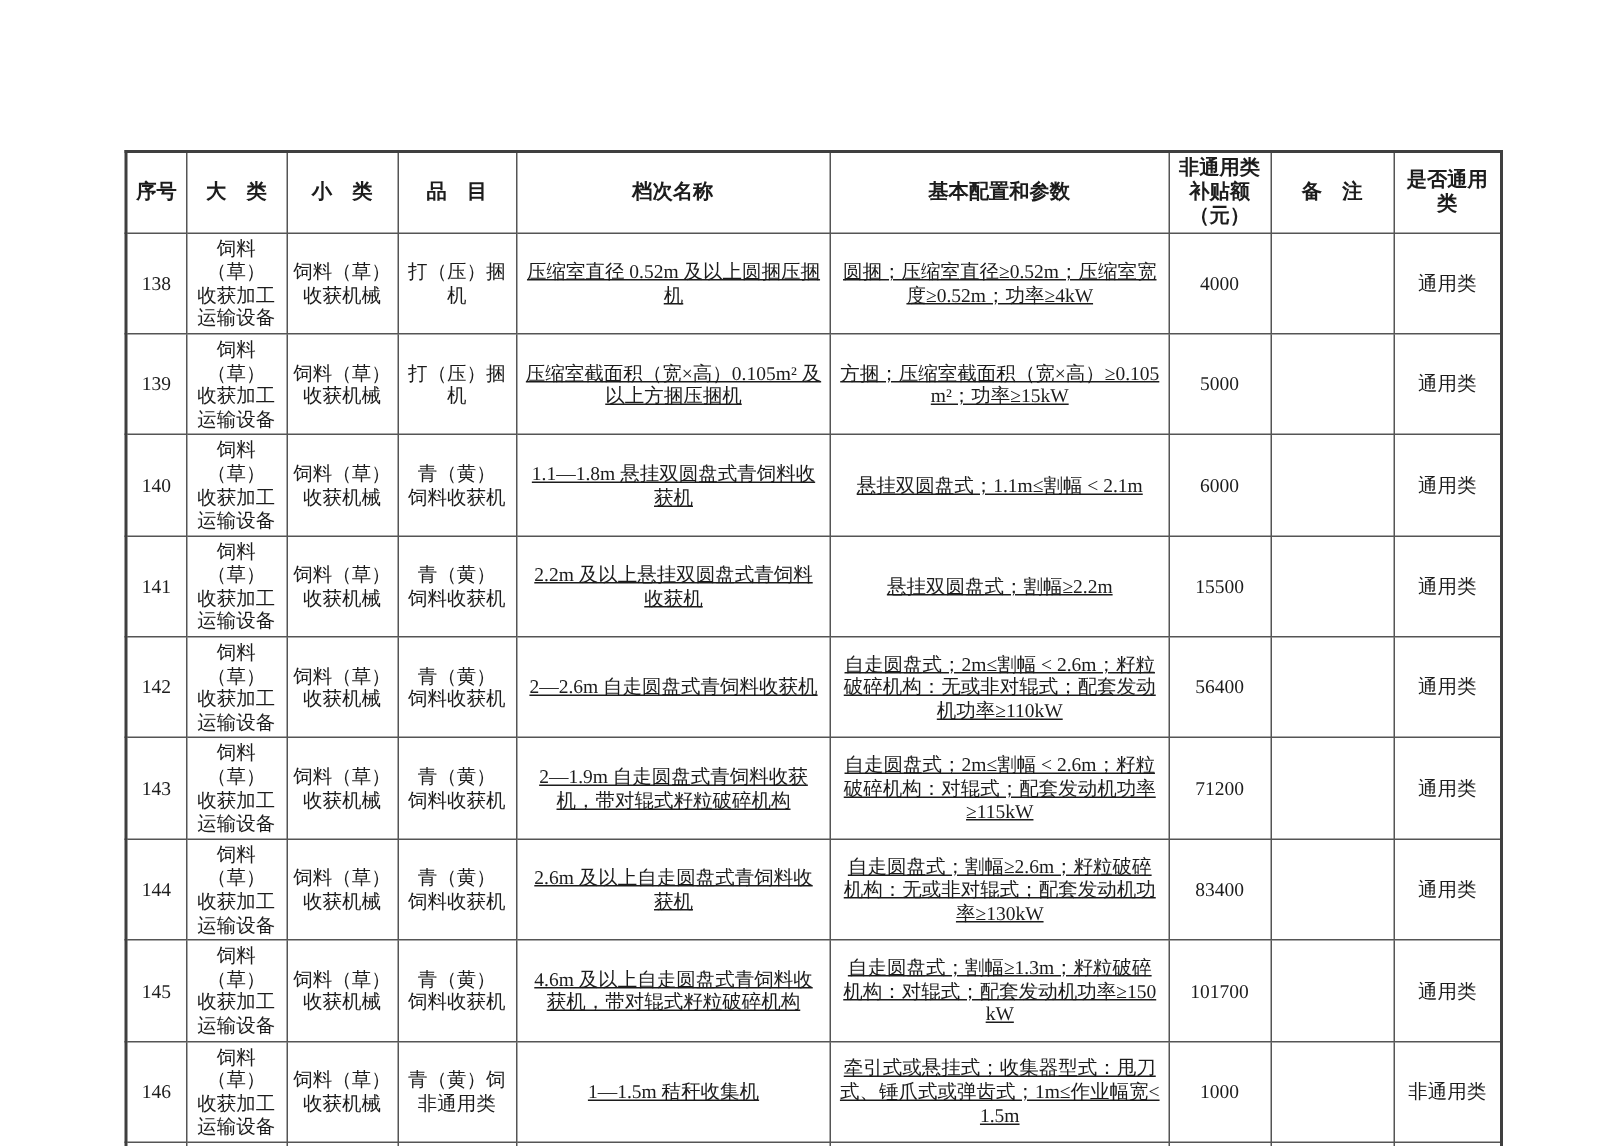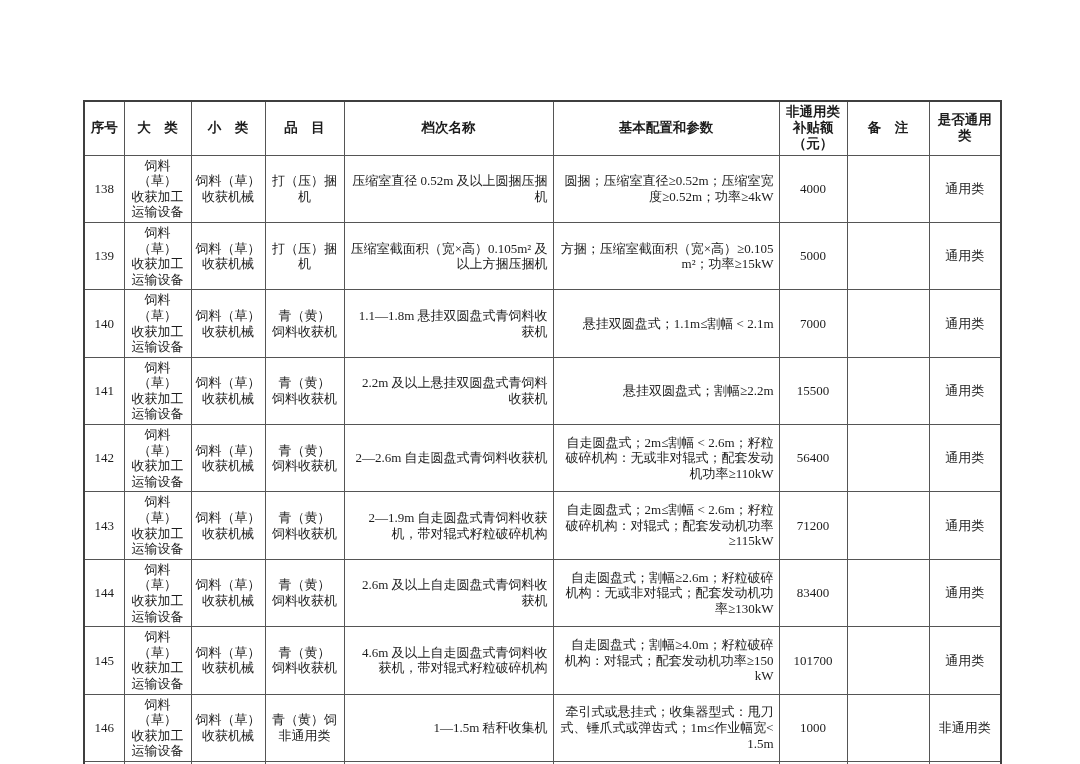--- a/index.html
+++ b/index.html
@@ -39,23 +39,24 @@
   }
   table.subsidy th {
     font-weight: bold;
     font-size: 13.5px;
     height: 42px;
   }
   table.subsidy td {
     height: 41px;
   }
   table.subsidy td.left {
-    text-align: right;
+    text-align: center;
     padding-left: 6px;
     padding-right: 5px;
+    text-decoration: underline;
   }
 </style>
 </head>
 <body>
 
 <div id="page">
   <table class="subsidy">
     <colgroup>
       <col style="width:40px">
       <col style="width:67px">
@@ -118,21 +119,21 @@
           <td>140</td>
           <td>饲料（草）
 收获加工
 运输设备</td>
           <td>饲料（草）
 收获机械</td>
           <td>青（黄）
 饲料收获机</td>
           <td class="left">1.1—1.8m 悬挂双圆盘式青饲料收获机</td>
           <td class="left">悬挂双圆盘式；1.1m≤割幅 &lt; 2.1m</td>
-          <td>7000</td>
+          <td>6000</td>
           <td></td>
           <td>通用类</td>
         </tr>
         <tr>
           <td>141</td>
           <td>饲料（草）
 收获加工
 运输设备</td>
           <td>饲料（草）
 收获机械</td>
@@ -192,21 +193,21 @@
         <tr>
           <td>145</td>
           <td>饲料（草）
 收获加工
 运输设备</td>
           <td>饲料（草）
 收获机械</td>
           <td>青（黄）
 饲料收获机</td>
           <td class="left">4.6m 及以上自走圆盘式青饲料收获机，带对辊式籽粒破碎机构</td>
-          <td class="left">自走圆盘式；割幅≥4.0m；籽粒破碎机构：对辊式；配套发动机功率≥150kW</td>
+          <td class="left">自走圆盘式；割幅≥1.3m；籽粒破碎机构：对辊式；配套发动机功率≥150kW</td>
           <td>101700</td>
           <td></td>
           <td>通用类</td>
         </tr>
         <tr>
           <td>146</td>
           <td>饲料（草）
 收获加工
 运输设备</td>
           <td>饲料（草）

